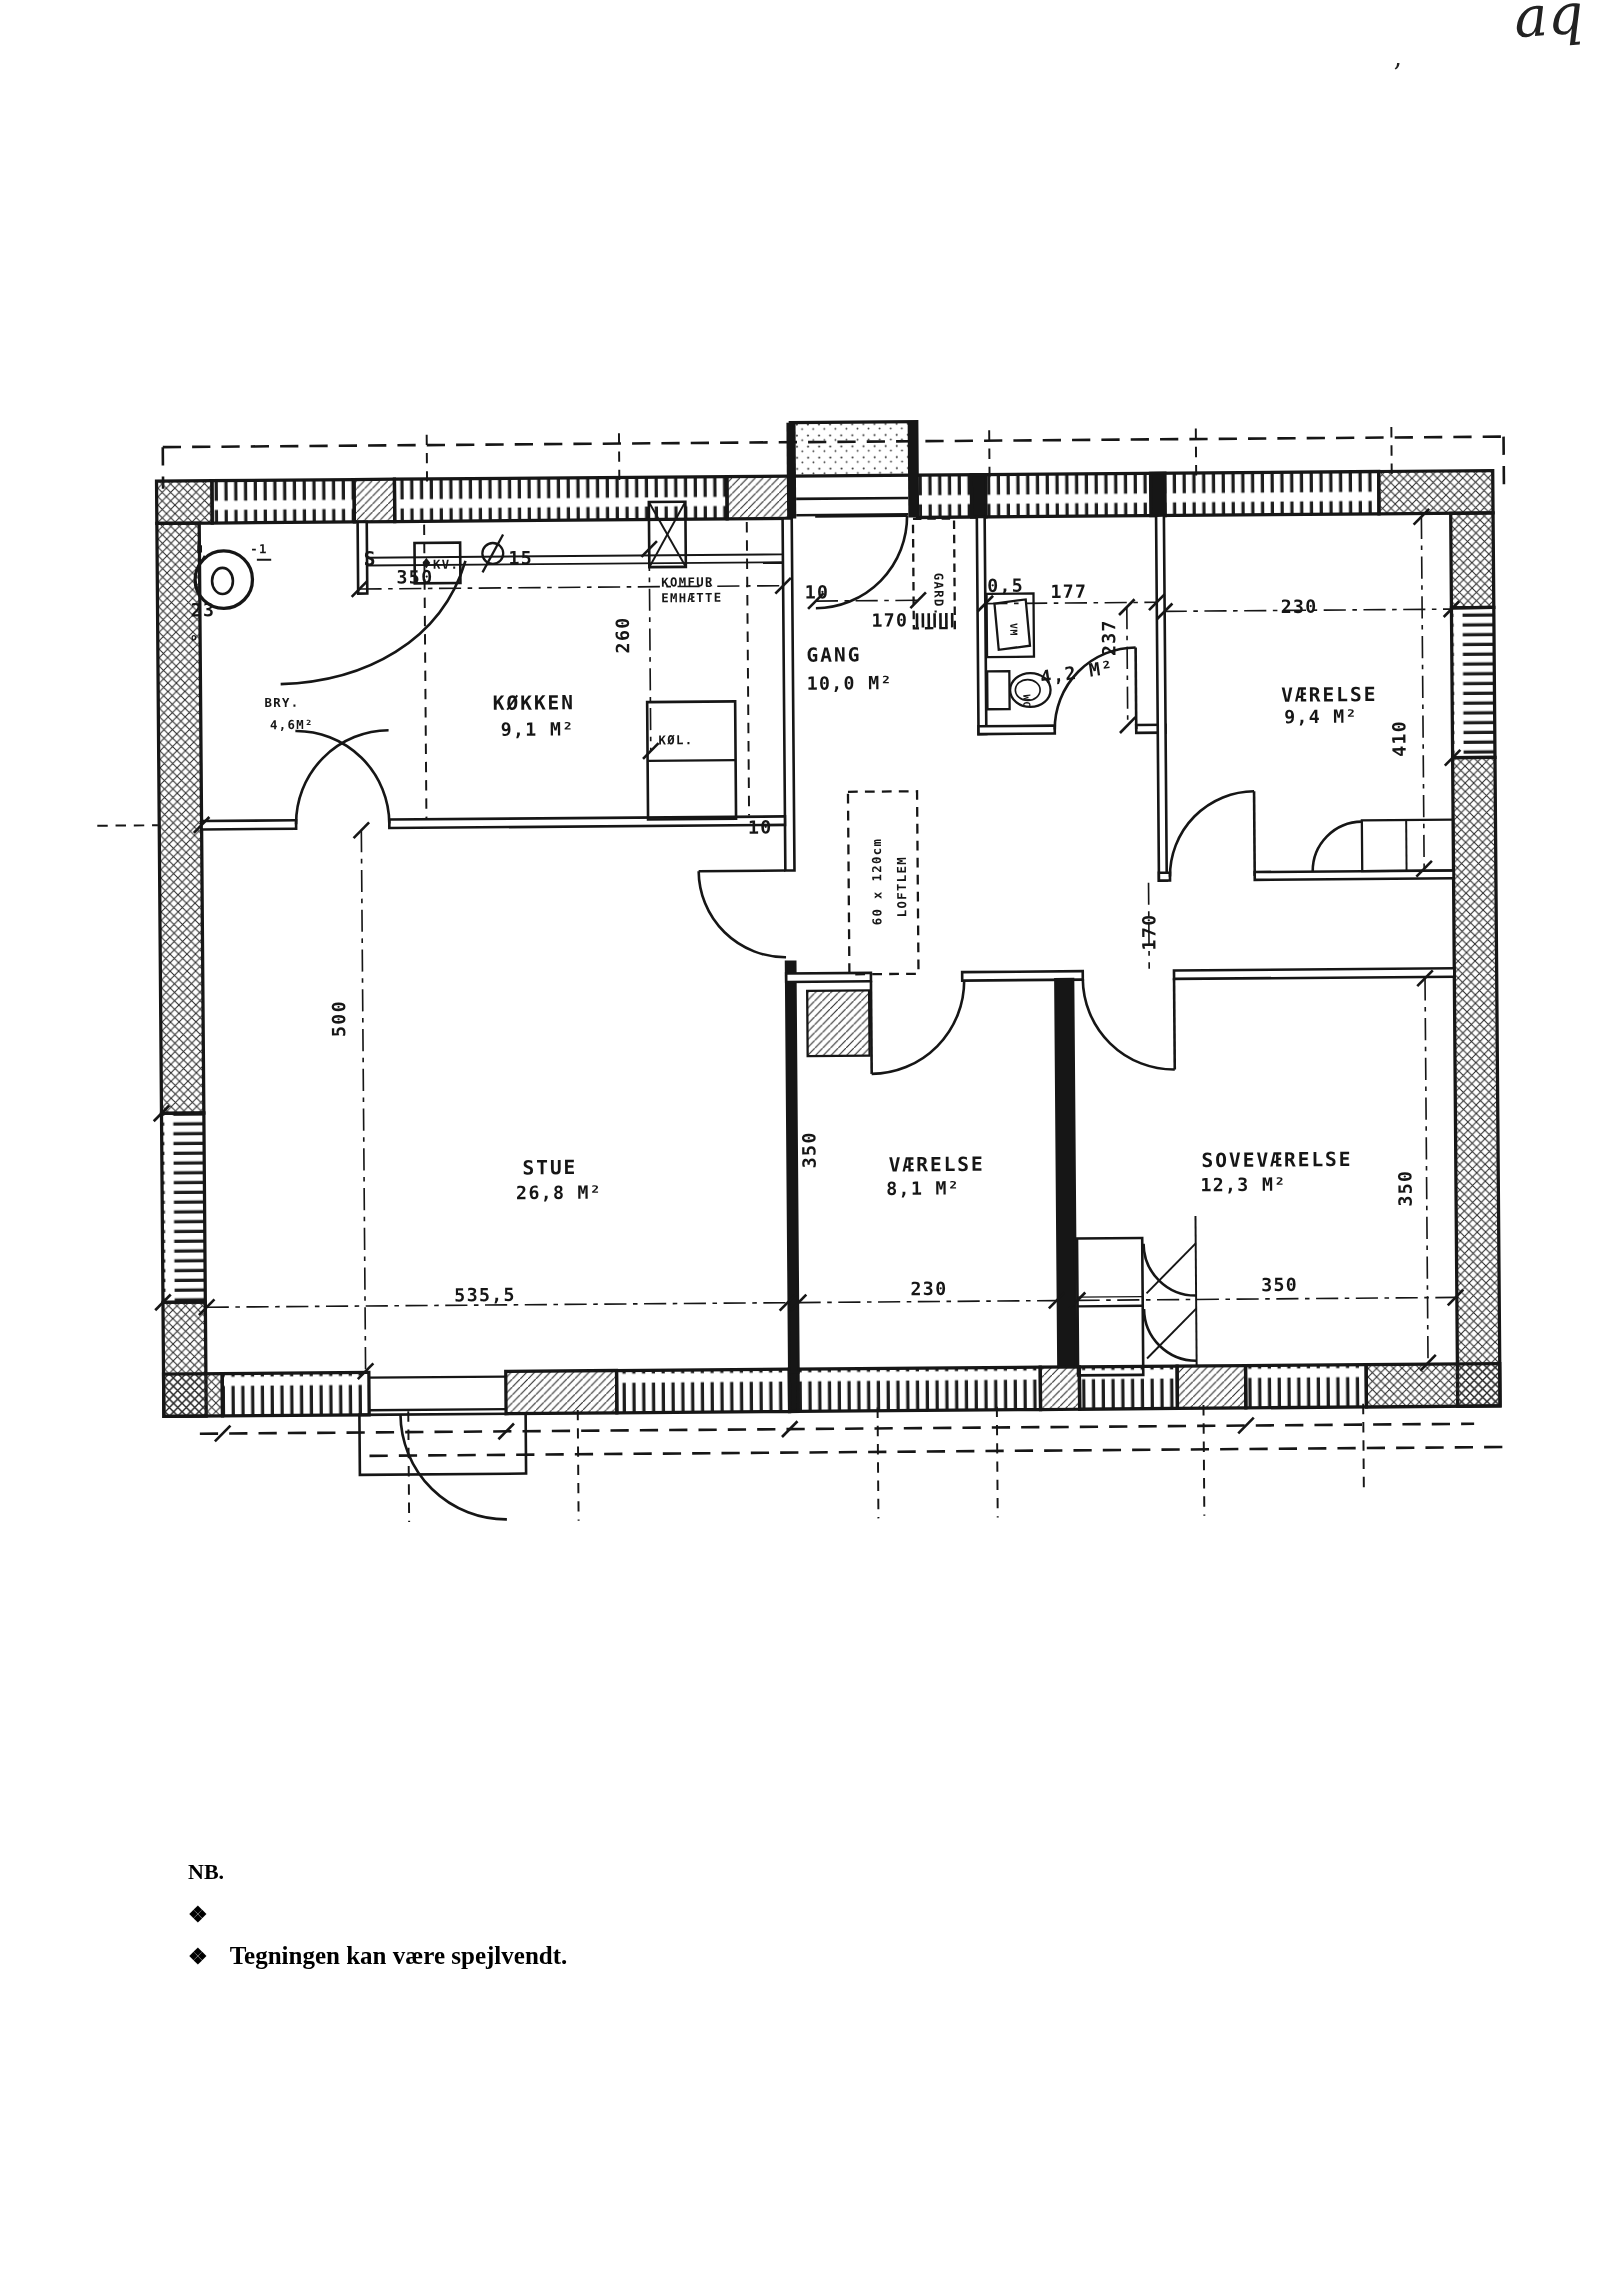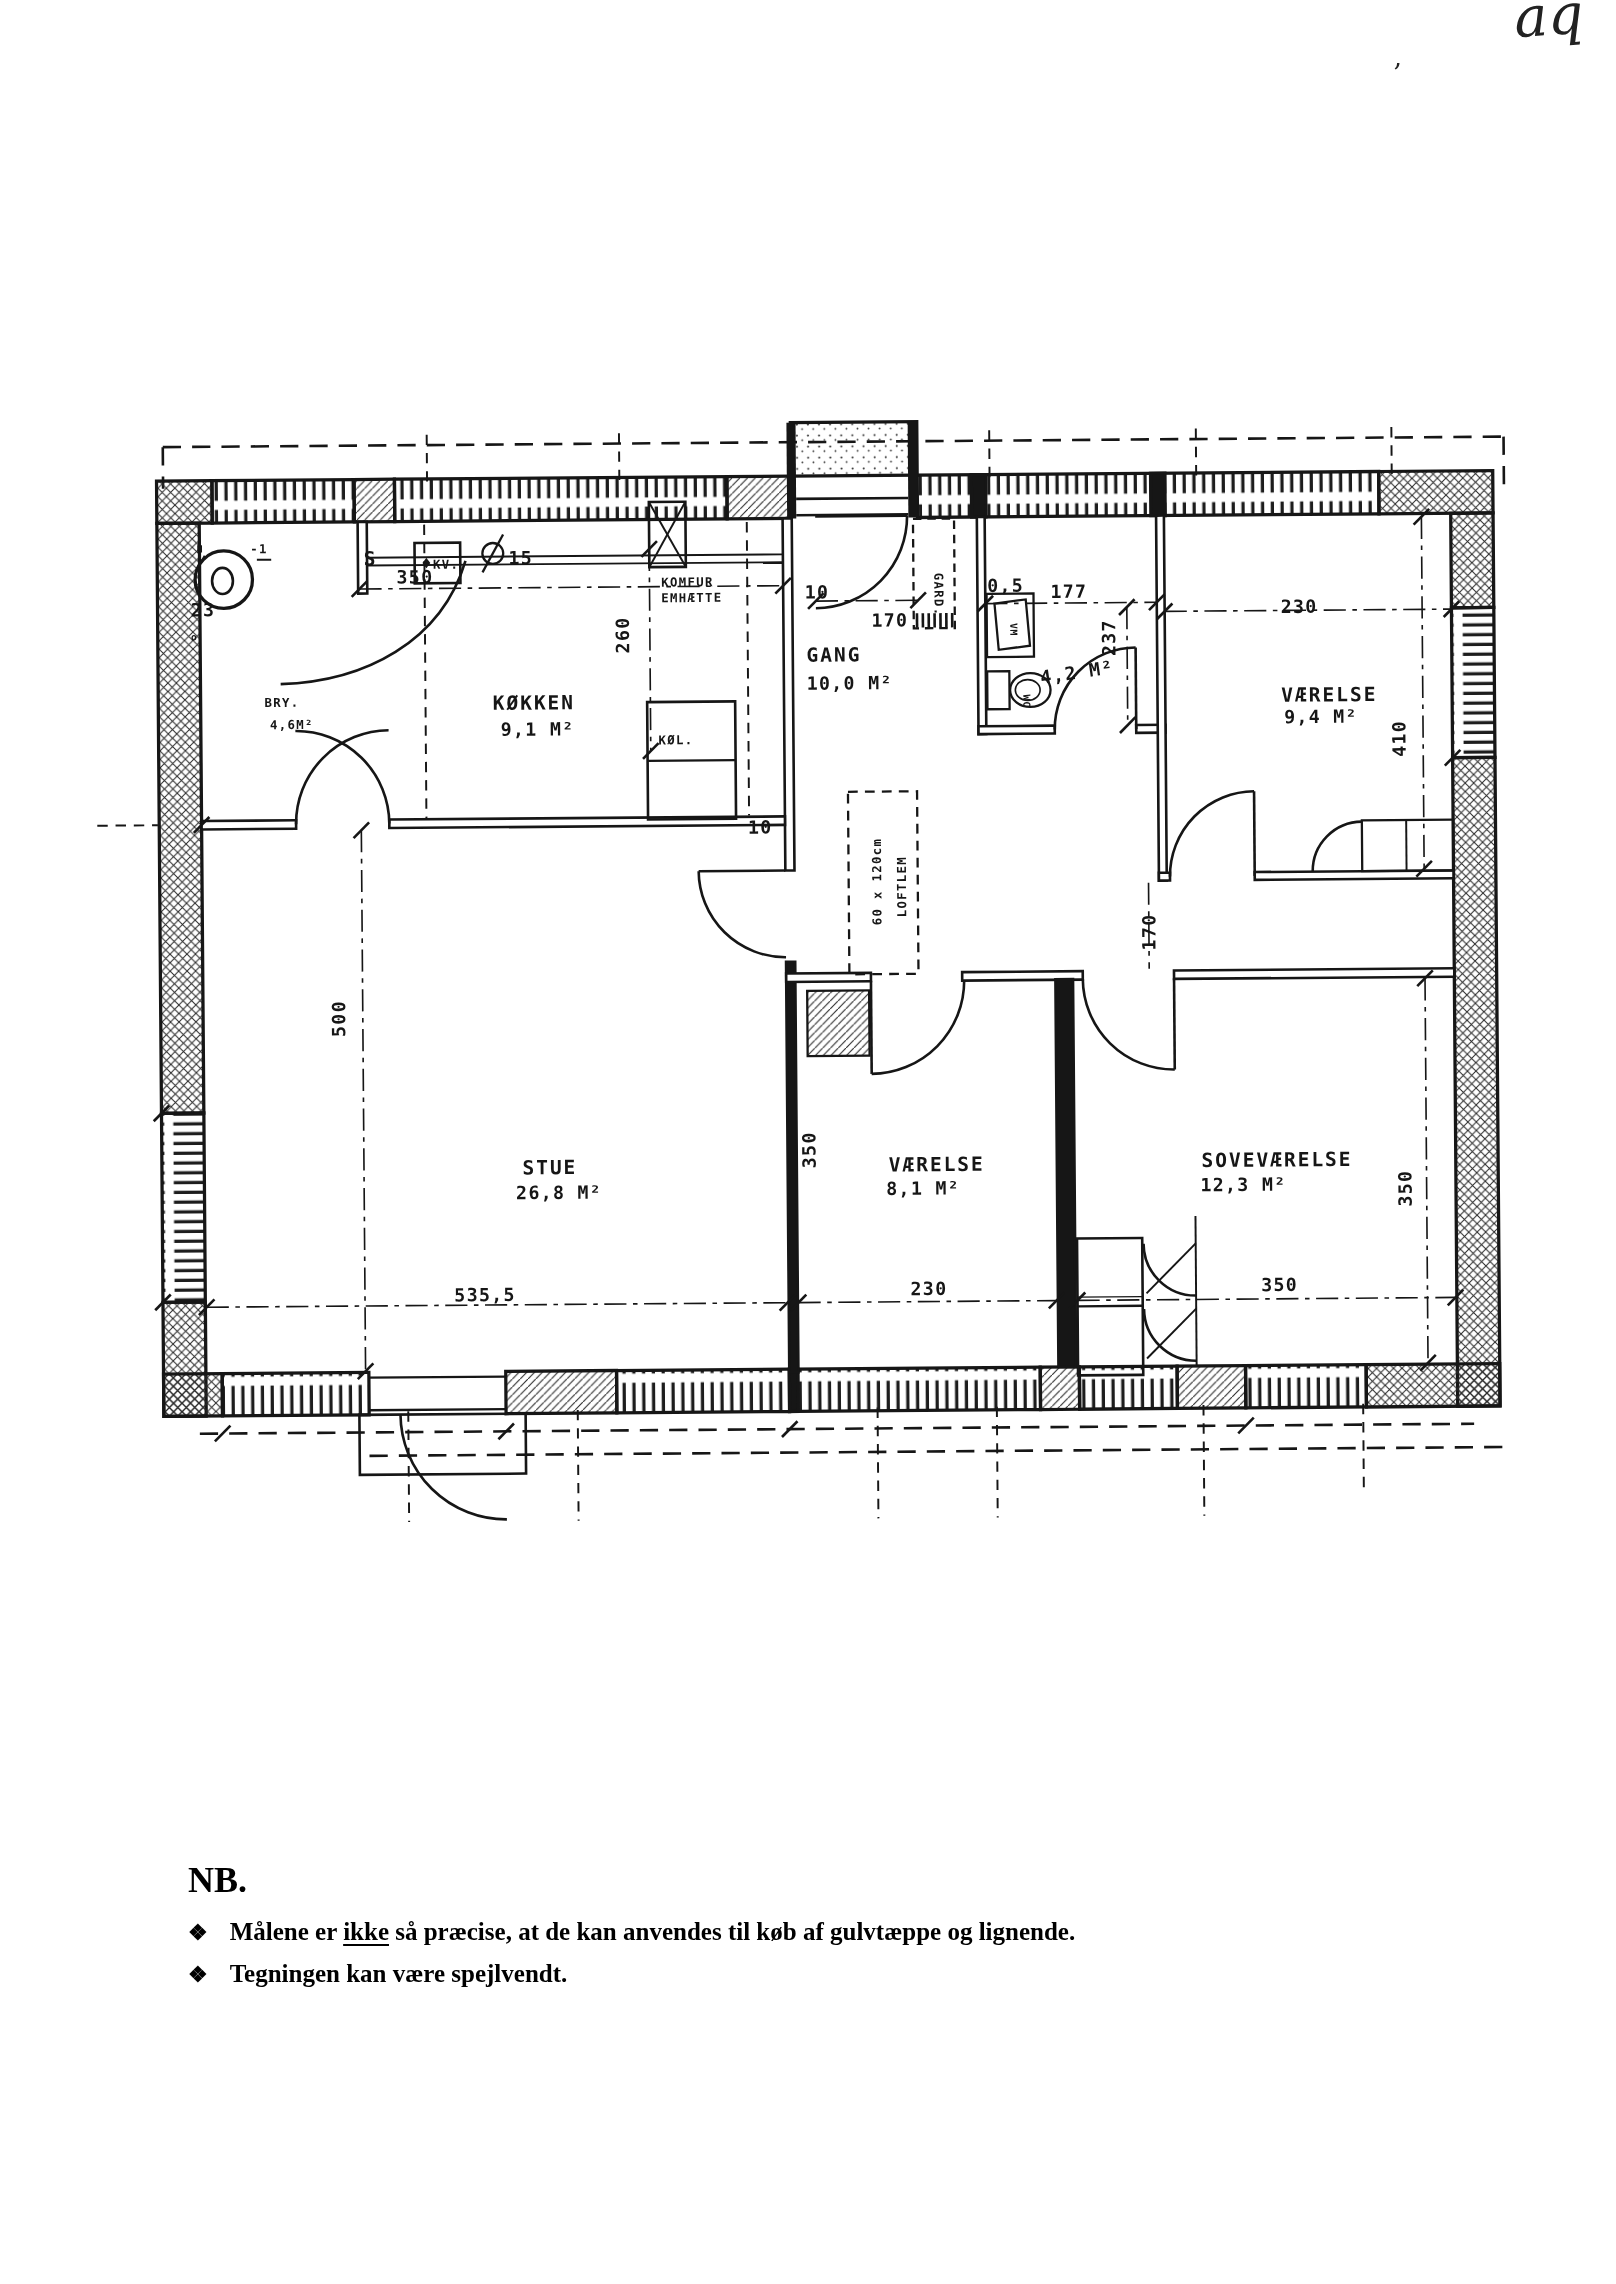--- a/index.html
+++ b/index.html
@@ -21,21 +21,21 @@
     position:absolute;top:-17px;right:34px;
     font-family:"DejaVu Serif", serif;
     font-style:italic;font-size:56px;color:#222;
     transform:rotate(-4deg);
   }
   .handtick{position:absolute;top:42px;right:215px;font-family:"DejaVu Serif",serif;font-size:26px;color:#222;}
   .nb{
     position:absolute;left:188px;top:1859px;width:1147px;
     font-family:"Liberation Serif", serif;color:#000;
   }
-  .nb-title{font-size:36px;font-weight:700;margin-bottom:17px;}
+  .nb-title{font-size:22px;font-weight:700;margin-bottom:17px;}
   .nb-line{font-size:25px;font-weight:700;margin-bottom:14.3px;display:flex;align-items:baseline;}
   .nb-bullet{font-size:22px;margin-right:22px;flex:0 0 auto;}
   .u{text-decoration:underline;text-decoration-thickness:2px;text-underline-offset:3.9px;}
 </style>
 </head>
 <body>
 
 <svg width="1617" height="2284" viewBox="0 0 2480 3504">
   <defs>
     <pattern id="xhatch" width="13" height="13" patternUnits="userSpaceOnUse">
@@ -363,20 +363,19 @@
   </g>
 </svg>
 
 <div class="handwritten">aq</div>
 <div class="handtick">,</div>
 
 <div class="nb">
   <div class="nb-title">NB.</div>
   <div class="nb-line">
     <span class="nb-bullet">❖</span>
-    <span><span>Målene er </span><span class="u">ikke</span><span> så præcise, at de kan anvendes til køb af gulvtæppe og lignende.</span></span>
   </div>
   <div class="nb-line">
     <span class="nb-bullet">❖</span>
     <span>Tegningen kan være spejlvendt.</span>
   </div>
 </div>
 
 
 </body></html>

